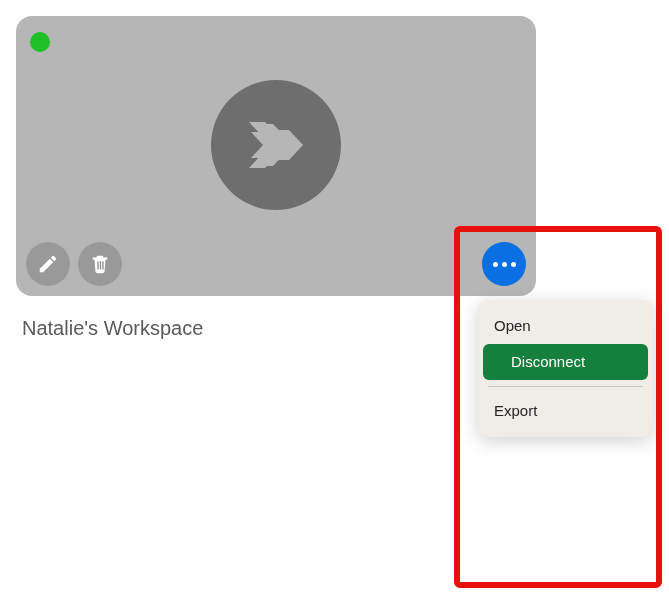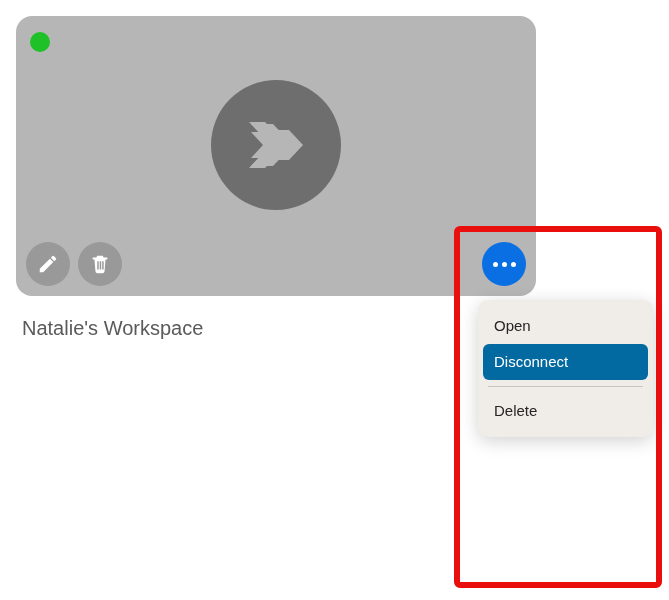--- a/index.html
+++ b/index.html
@@ -123,25 +123,25 @@
       font-size: 15px;
       color: #252525;
     }
 
     .menu-item {
       padding: 6px 16px;
       cursor: pointer;
       line-height: 1.6;
     }
     .menu-item.selected {
-      background: #0369a1;
+      background: #15803d;
       color: #ffffff;
       border-radius: 6px;
       margin: 0 5px;
-      padding: 6px 11px;
+      padding: 6px 28px;
     }
 
     .menu-divider {
       height: 1px;
       background: #c9c5c0;
       margin: 6px 10px;
     }
 
   </style>
 </head>
@@ -199,16 +199,16 @@
     </div>
   </button>
 </div>
 
 <div class="workspace-name">Natalie's Workspace</div>
 
 <div class="menu">
   <div class="menu-item">Open</div>
   <div class="menu-item selected">Disconnect</div>
   <div class="menu-divider"></div>
-  <div class="menu-item">Delete</div>
+  <div class="menu-item">Export</div>
 </div>
 
 <div class="highlight-box"></div>
 
 </body></html>

